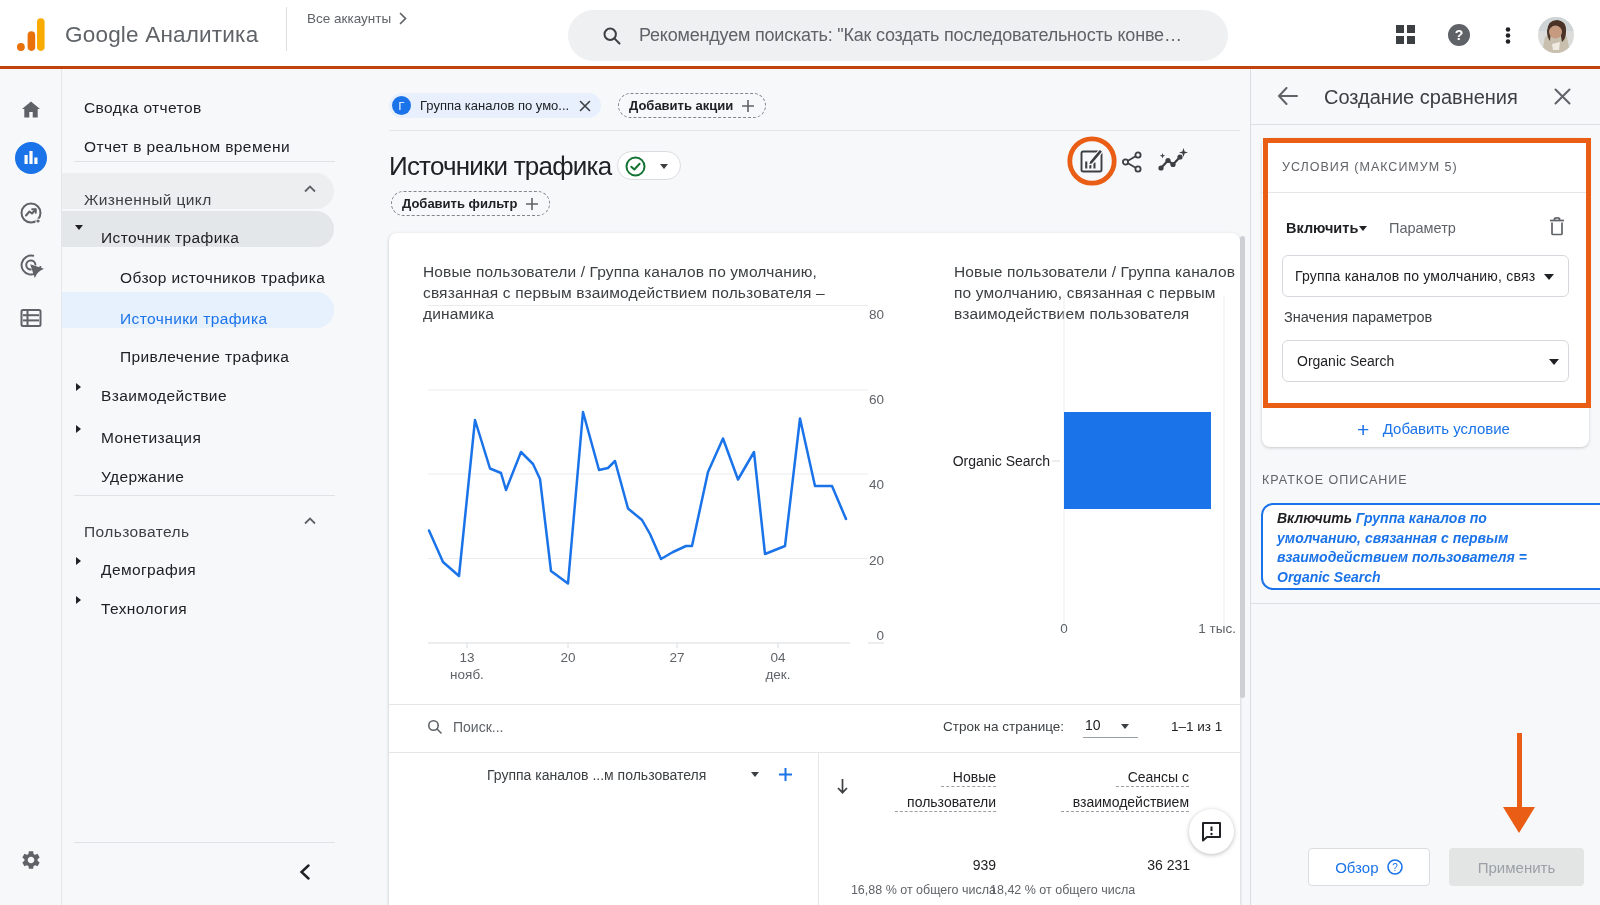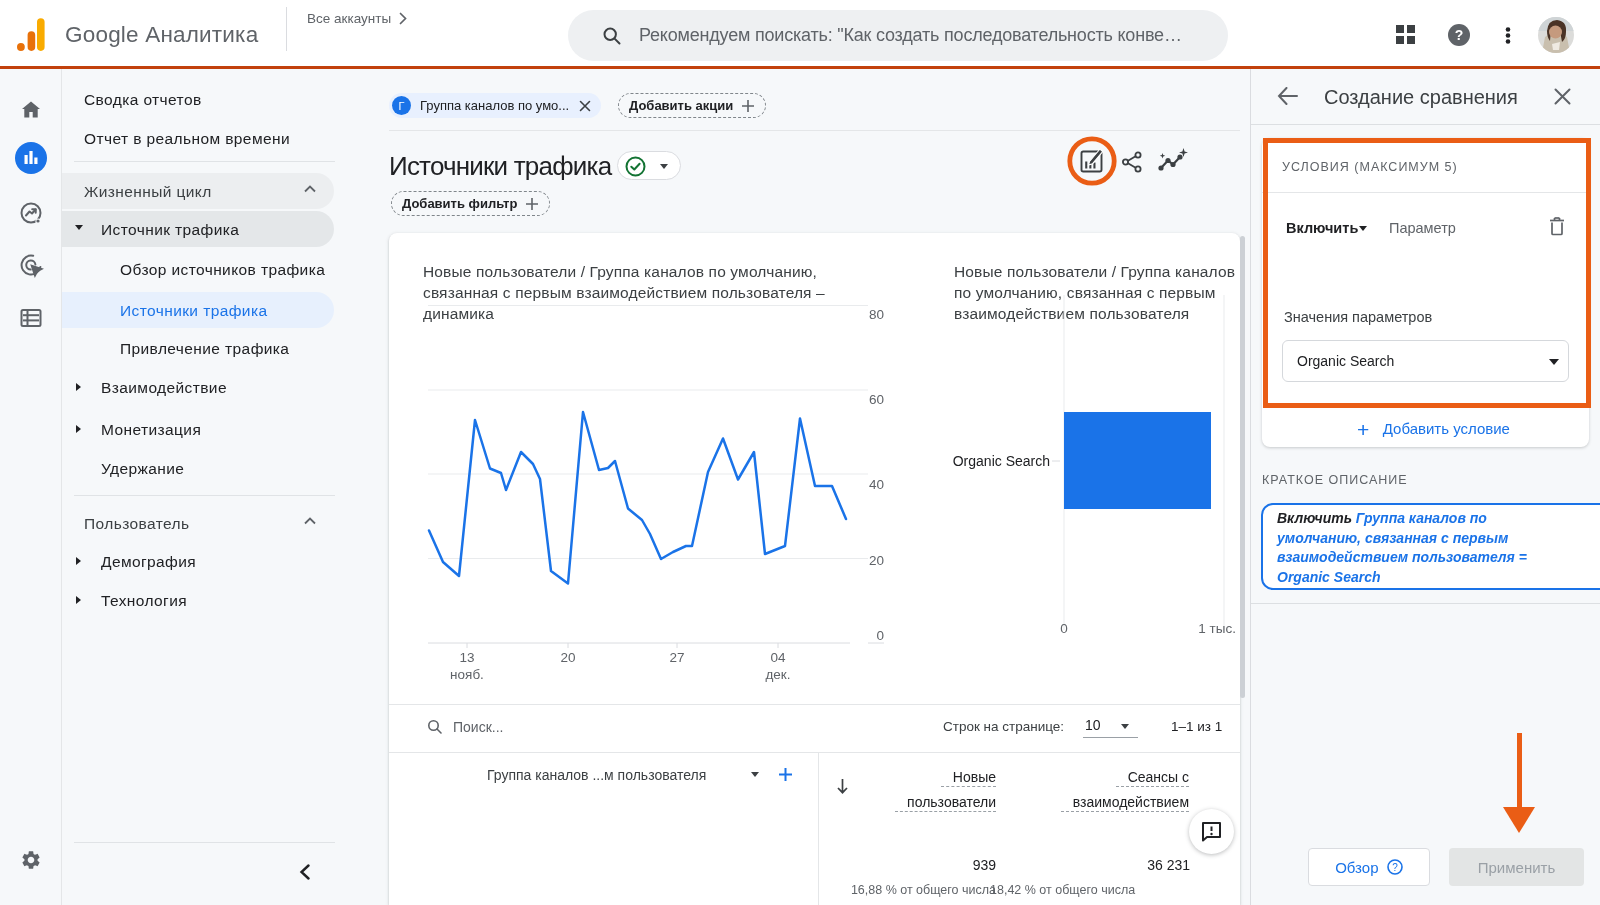--- a/index.html
+++ b/index.html
@@ -10,21 +10,21 @@
 #header { position:absolute; left:0; top:0; width:1600px; height:69px; background:#fff; border-bottom:3px solid #c2410c; z-index:20; }
 #gatitle { position:absolute; left:65px; top:22px; font-size:22.5px; color:#5f6368; letter-spacing:.2px; }
 #hdrdiv { position:absolute; left:286px; top:7px; width:1px; height:44px; background:#dadce0; }
 #allacc { position:absolute; left:307px; top:11px; font-size:13.5px; color:#5f6368; }
 #searchbar { position:absolute; left:568px; top:10px; width:660px; height:51px; background:#eef0f2; border-radius:26px; }
 #searchtxt { position:absolute; left:71px; top:15px; font-size:18px; letter-spacing:-0.2px; color:#5f6368; }
 
 #rail { position:absolute; left:0; top:69px; width:62px; height:836px; background:#f6f8fa; border-right:1px solid #e4e6e8; z-index:10; }
 
 #nav { position:absolute; left:62px; top:69px; width:303px; height:836px; background:#f6f8fa; z-index:5; }
-.navitem { position:absolute; left:0; font-size:15.5px; letter-spacing:0.4px; color:#202124; }
+.navitem { position:absolute; left:0; font-size:15.5px; letter-spacing:0.4px; color:#202124;margin-top:8px; }
 .navpill { position:absolute; left:0; width:272px; height:36px; border-radius:0 18px 18px 0; }
 .navdiv { position:absolute; left:12px; width:261px; height:1px; background:#e0e3e6; }
 .tri-r { display:inline-block; width:0; height:0; border-left:5px solid #202124; border-top:4px solid transparent; border-bottom:4px solid transparent; }
 .tri-d { display:inline-block; width:0; height:0; border-top:5px solid #202124; border-left:4px solid transparent; border-right:4px solid transparent; }
 
 #chipblue { position:absolute; left:389px; top:93px; height:25px; background:#e8f0fe; border-radius:13px; display:flex; align-items:center; padding:0 10px 0 3px; }
 #chipdash { position:absolute; left:618px; top:93px; height:25px; border:1px dashed #80868b; border-radius:13px; display:flex; align-items:center; padding:0 10px; }
 #daterange { position:absolute; left:871px; top:99px; }
 #chipsdivider { position:absolute; left:389px; top:130px; width:851px; height:1px; background:#e4e6e8; }
 #title { position:absolute; left:389px; top:151px; font-size:26px; letter-spacing:-0.8px; color:#202124; }
@@ -338,20 +338,24 @@
       <div class="abs" style="left:24px;top:82px;font-size:14.5px;font-weight:bold;color:#202124">Включить</div>
       <span class="tri-d abs" style="left:97px;top:88px;border-top-color:#202124"></span>
       <div class="abs" style="left:127px;top:82px;font-size:14.5px;color:#5f6368">Параметр</div>
       <svg class="abs" style="left:287px;top:79px" width="16" height="19" viewBox="0 0 16 19">
         <path d="M3 5.5 V16.5 Q3 17.5 4 17.5 H12 Q13 17.5 13 16.5 V5.5" fill="none" stroke="#5f6368" stroke-width="1.7"></path>
         <line x1="1" y1="3.5" x2="15" y2="3.5" stroke="#5f6368" stroke-width="1.7"></line>
         <line x1="5.5" y1="3" x2="5.5" y2="1" stroke="#5f6368" stroke-width="1.7"></line>
           <line x1="5.5" y1="1" x2="10.5" y2="1" stroke="#5f6368" stroke-width="1.7"></line>
           <line x1="10.5" y1="1" x2="10.5" y2="3" stroke="#5f6368" stroke-width="1.7"></line>
       </svg>
+      <div class="sel" style="top:117px">
+        <div class="abs" style="left:12px;top:12px;font-size:14px;letter-spacing:0.2px;color:#202124;width:248px;overflow:hidden;white-space:nowrap">Группа каналов по умолчанию, связ</div>
+        <span class="tri-d abs" style="left:261px;top:18px;border-top-color:#202124;border-top-width:6px;border-left-width:5px;border-right-width:5px"></span>
+      </div>
       <div class="abs" style="left:22px;top:171px;font-size:14.5px;color:#3c4043">Значения параметров</div>
       <div class="sel" style="top:202px">
         <div class="abs" style="left:14px;top:12px;font-size:14px;color:#202124">Organic Search</div>
         <span class="tri-d abs" style="left:266px;top:18px;border-top-color:#202124;border-top-width:6px;border-left-width:5px;border-right-width:5px"></span>
       </div>
       <div class="abs" style="left:95px;top:280px">
         <span style="color:#1a73e8;font-size:21px;font-weight:400;vertical-align:-3px">+</span>
         <span style="color:#1a73e8;font-size:15px;font-weight:normal;margin-left:9px">Добавить условие</span>
       </div>
     </div>

